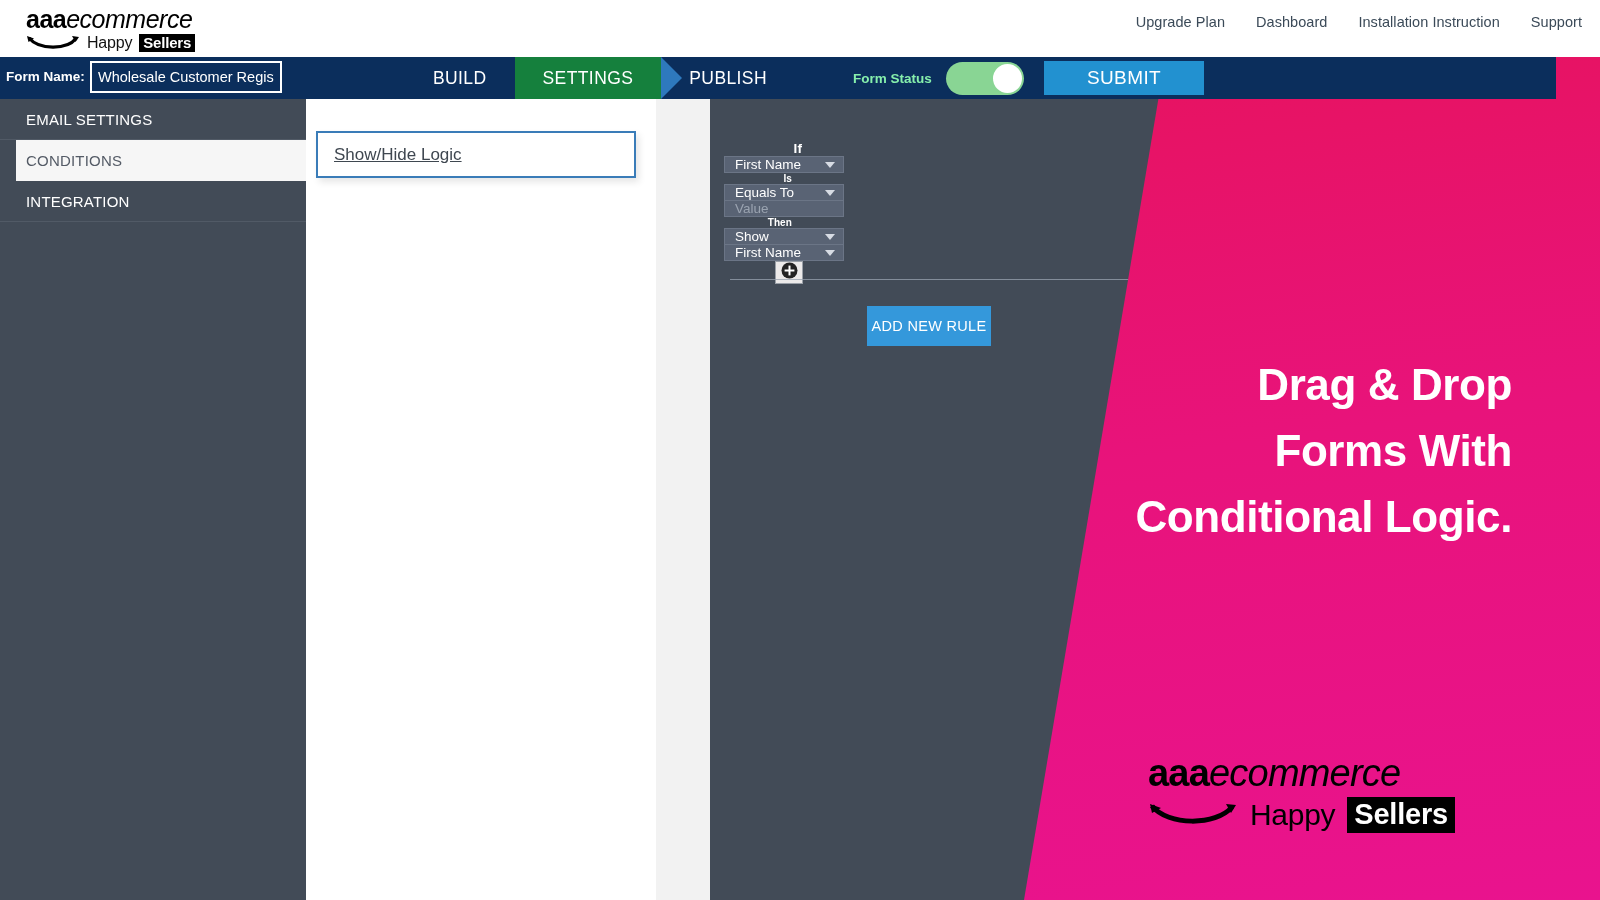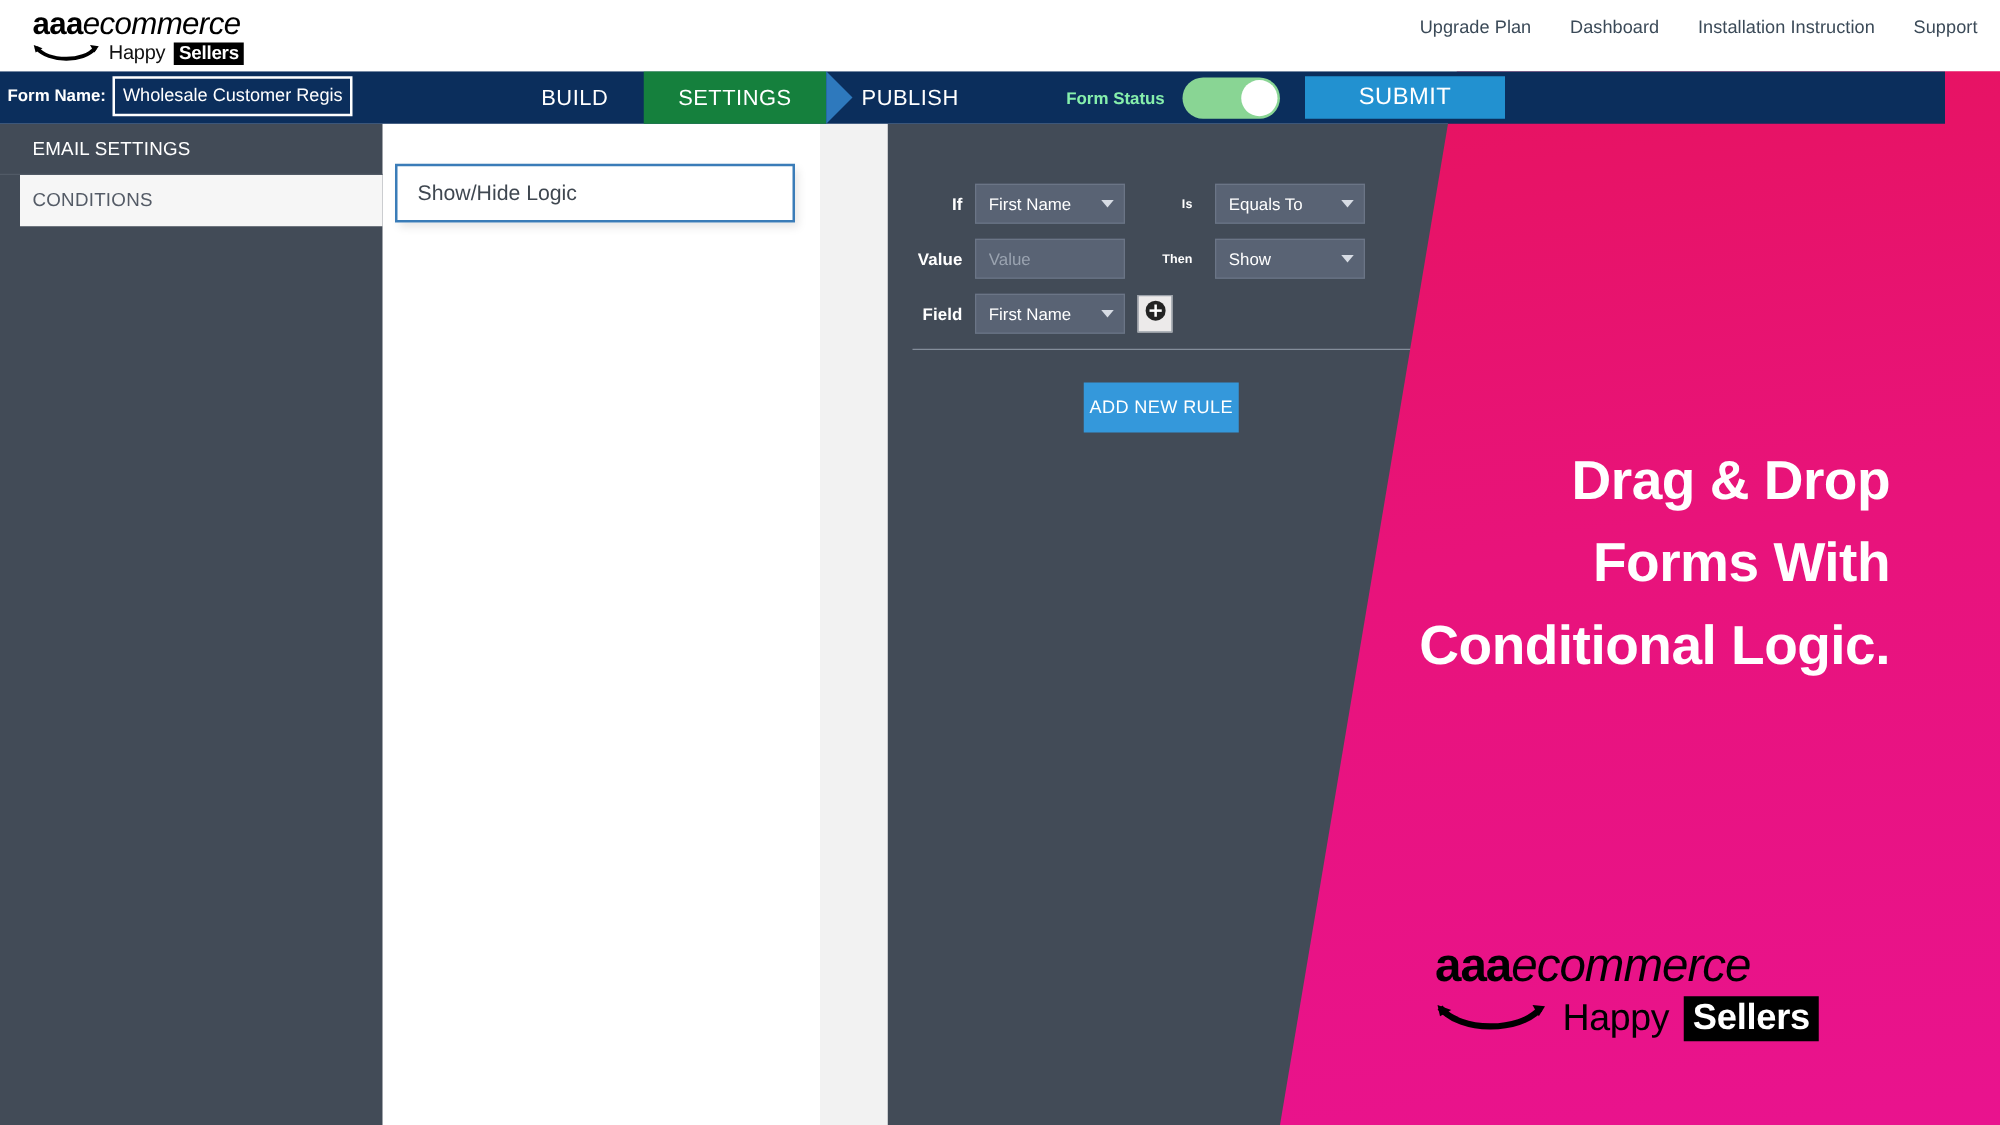--- a/index.html
+++ b/index.html
@@ -94,35 +94,36 @@
   .logic-panel {
     position: absolute; left: 306px; top: 99px; width: 350px; height: 801px;
     background: #ffffff; z-index: 5;
   }
   .logic-card {
     position: absolute; left: 10px; top: 32px; width: 320px; height: 47px;
     border: 2px solid #3a7cb8; background: #fff;
     display: flex; align-items: center; padding-left: 16px;
     font-size: 17px; color: #3f4750; cursor: pointer;
     box-shadow: 3px 4px 7px rgba(0,0,0,0.10);
+    text-decoration: underline;
   }
   .gray-strip {
     position: absolute; left: 656px; top: 99px; width: 54px; height: 801px;
     background: #f2f2f2; z-index: 4;
   }
 
   
   .dark-panel {
     position: absolute; left: 710px; top: 99px; width: 890px; height: 801px;
     background: #424b57; z-index: 3;
   }
   .rule-grid {
     position: absolute; left: 14px; top: 42px;
   }
-  .rule-row { display: flex; align-items: center; height: 44px; }
+  .rule-row { display: flex; align-items: center; height: 44px; flex-direction: column; }
   .lbl {
     color: #ffffff; font-size: 13.5px; font-weight: 700; text-align: right;
     width: 46px; margin-right: 10px; letter-spacing: 0.1px;
   }
   .lbl2 {
     color: #ffffff; font-size: 10px; font-weight: 700; text-align: right;
     width: 34px; margin-right: 18px; letter-spacing: 0.1px;
   }
   .sel {
     position: relative; width: 120px; height: 32px; background: #596374;
@@ -256,20 +257,23 @@
     <button class="submit-btn">SUBMIT</button>
   </div>
 
   <div class="sidebar">
     <div class="side-item">
       <span>EMAIL SETTINGS</span>
     </div>
     <div class="side-item active">
       <span>CONDITIONS</span>
     </div>
+    <div class="side-item">
+      <span>INTEGRATION</span>
+    </div>
   </div>
 
   <div class="logic-panel">
     <div class="logic-card">
       <span>Show/Hide Logic</span>
     </div>
   </div>
   <div class="gray-strip"></div>
 
   <div class="dark-panel">

